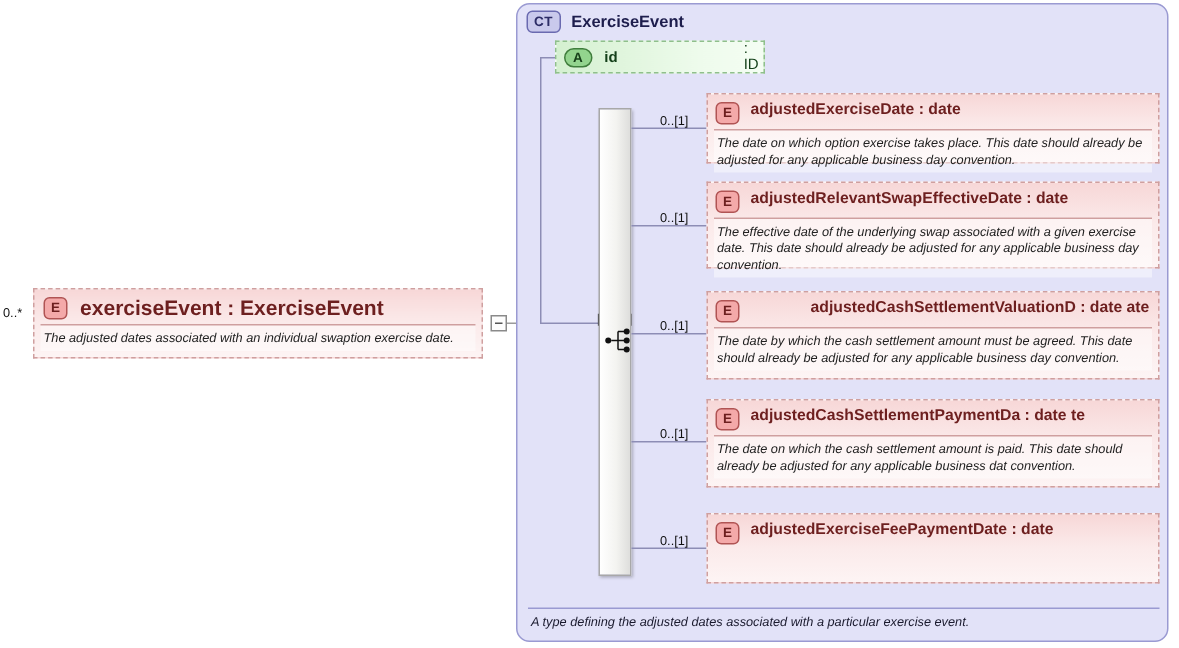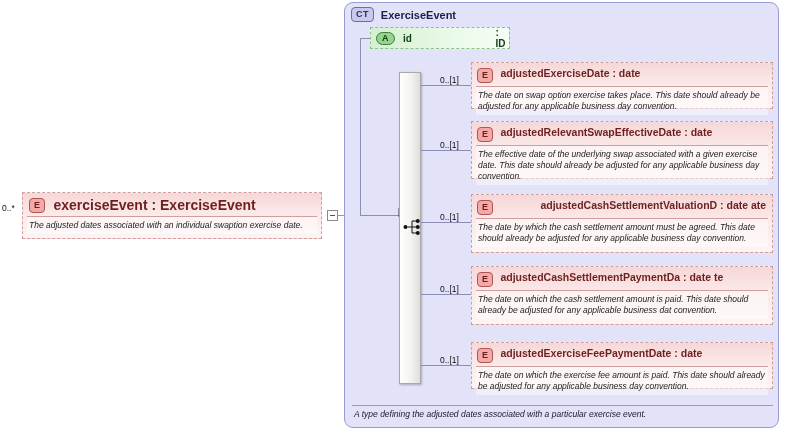--- a/index.html
+++ b/index.html
@@ -87,21 +87,21 @@
   }
   .attr-name {
     font-size: 10px;
     font-weight: bold;
     color: #14401a;
     width: 48px;
   }
   .attr-type {
     font-size: 10px;
     color: #14401a;
-    font-weight: bold;
+    font-weight: normal;
     margin-left: 44px;
   }
 
   
   .seq-bar {
     position: absolute;
     left: 399px;
     top: 72px;
     width: 22px;
     height: 312px;
@@ -300,21 +300,21 @@
     <circle cx="14.8" cy="15" r="2" fill="#111"></circle>
   </svg>
 
   <div class="line-h" style="left:421px; top:85px; width:50px;"></div>
   <div class="card" style="left:440px; top:75px;">0..[1]</div>
   <div class="el-box" style="left:471px; top:62px; width:302px; height:47px;">
     <div class="el-title">
       <span class="badge badge-e">E</span>
       <span class="el-name">adjustedExerciseDate : date</span>
     </div>
-    <div class="el-desc">The date on swap option exercise takes place. This date should already be adjusted for any applicable business day convention.</div>
+    <div class="el-desc">The date on which option exercise takes place. This date should already be adjusted for any applicable business day convention.</div>
   </div>
 
   <div class="line-h" style="left:421px; top:150px; width:50px;"></div>
   <div class="card" style="left:440px; top:140px;">0..[1]</div>
   <div class="el-box" style="left:471px; top:121px; width:302px; height:58px;">
     <div class="el-title">
       <span class="badge badge-e">E</span>
       <span class="el-name">adjustedRelevantSwapEffectiveDate : date</span>
     </div>
     <div class="el-desc">The effective date of the underlying swap associated with a given exercise date. This date should already be adjusted for any applicable business day convention.</div>
@@ -340,16 +340,15 @@
     <div class="el-desc">The date on which the cash settlement amount is paid. This date should already be adjusted for any applicable business dat convention.</div>
   </div>
 
   <div class="line-h" style="left:421px; top:365px; width:50px;"></div>
   <div class="card" style="left:440px; top:355px;">0..[1]</div>
   <div class="el-box" style="left:471px; top:342px; width:302px; height:47px;">
     <div class="el-title">
       <span class="badge badge-e">E</span>
       <span class="el-name">adjustedExerciseFeePaymentDate : date</span>
     </div>
-    <div class="el-desc">The date on which the exercise fee amount is paid. This date should already be adjusted for any applicable business day convention.</div>
   </div>
 
 </div>
 
 </body></html>

